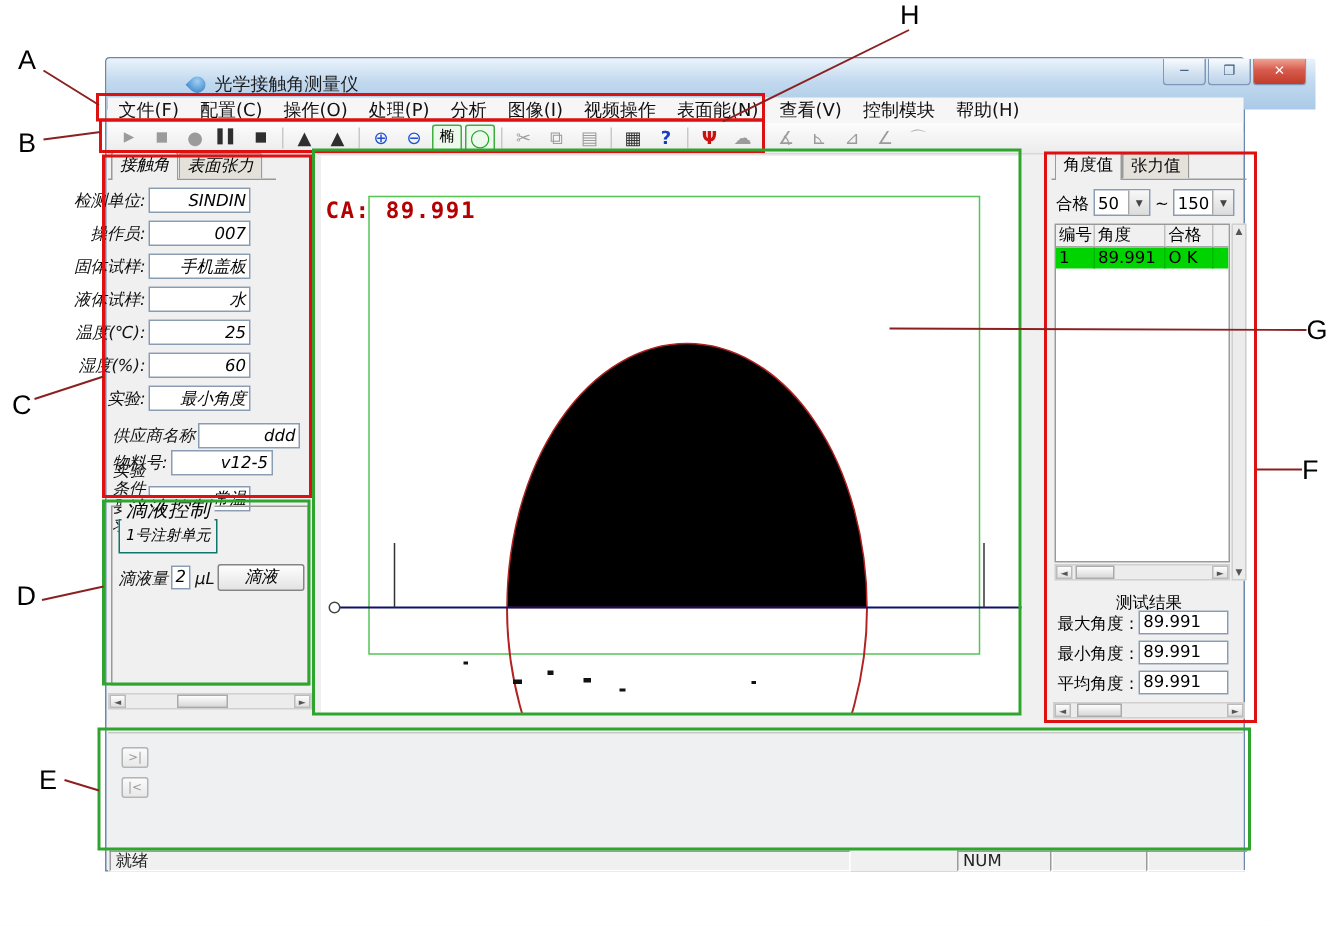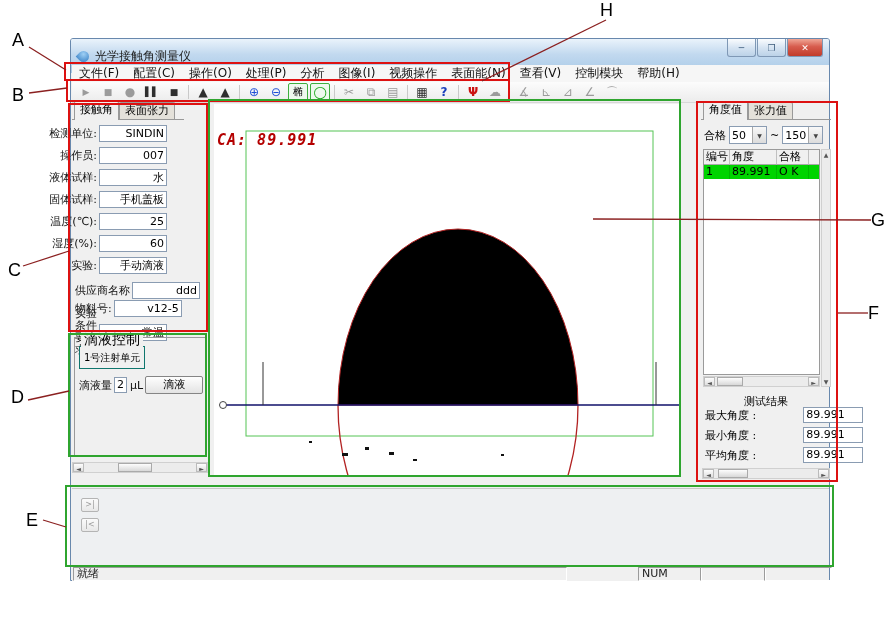--- a/index.html
+++ b/index.html
@@ -4,21 +4,21 @@
 <style>
   html,body{margin:0;padding:0;background:#fff;}
   .screen{position:relative;width:894px;height:617px;background:#fff;overflow:hidden;
           font-family:"DejaVu Sans","Liberation Sans",sans-serif;-webkit-font-smoothing:antialiased;}
 
   
   .window{position:absolute;left:70px;top:38px;width:760px;height:543px;border:1px solid #6888ad;
           background:#f0f0f0;border-radius:3px 3px 0 0;box-sizing:border-box;}
   .titlebar{position:absolute;left:0;top:0;width:100%;height:34px;
             background:linear-gradient(#eaf3fb,#c2d9ef 45%,#a9cae7);
-            border-radius:2px 2px 0 0;display:flex;align-items:center;}
+            border-radius:2px 2px 0 0;display:flex;align-items:center;padding-left:48px;}
   .app-icon{width:11px;height:11px;margin:0 6px 0 7px;border-radius:50% 50% 50% 0;
             background:radial-gradient(circle at 35% 35%,#9fd0f5,#2d77c0);transform:rotate(45deg);}
   .title{font-size:12px;color:#1c1c1c;}
   .winbtns{position:absolute;right:6px;top:0;display:flex;}
   .wbtn{width:27px;height:17px;font-size:9px;display:flex;align-items:center;justify-content:center;
         border:1px solid #7f98b5;border-top:none;color:#3a5a7a;margin-left:1px;
         background:linear-gradient(#fafcfe,#d6e4f2 50%,#bcd2e8);border-radius:0 0 3px 3px;}
   .wbtn.close{width:34px;background:linear-gradient(#f0a696,#d75c4d 45%,#c13b2a);color:#fff;}
 
   .menubar{position:absolute;left:1px;top:26px;width:757px;height:17px;background:#f6f6f6;
@@ -30,21 +30,21 @@
            padding-left:3px;border-bottom:1px solid #d8d8d8;}
   .tbtn{min-width:18px;height:17px;display:flex;align-items:center;justify-content:center;
         font-size:12px;margin:0 1px;border:1px solid transparent;border-radius:2px;line-height:1;}
   .tbtn.gbox{border:1px solid #3fae3f;background:#eef9ee;}
   .tsep{width:1px;height:14px;background:#c9c9c9;margin:0 3px;}
   .c-gray{color:#9b9b9b}.c-dark{color:#2f2f2f}.c-blue{color:#1f4fd8}
   .c-red{color:#cc1111;font-weight:bold}.c-green{color:#1faa1f}.c-help{color:#1a3fbb;font-weight:bold}
   .sm{font-size:9px}.xs{font-size:10px}
 
   
-  .left-panel{position:absolute;left:1px;top:63px;width:112px;height:380px;font-size:11px;}
+  .left-panel{position:absolute;left:1px;top:63px;width:112px;height:380px;font-size:11px;font-style:italic;}
   .tabstrip{display:flex;height:17px;border-bottom:1px solid #999;padding-left:2px;align-items:flex-end;}
   .tab{padding:1px 5px;border:1px solid #999;border-bottom:none;background:#e4e1da;
        border-radius:2px 2px 0 0;height:14px;line-height:13px;white-space:nowrap;}
   .tab.active{background:#f0f0f0;height:16px;margin-bottom:-1px;position:relative;z-index:2;}
   .frow{display:flex;align-items:center;justify-content:flex-end;padding-right:17px;margin-top:5px;height:17px;}
   .frow.left{justify-content:space-between;padding-left:3px;}
   .frow.tight{margin-top:1px;}
   .frow.wrap{height:26px;margin-top:2px;}
   .frow.wrap .flabel{white-space:normal;width:58px;line-height:12px;text-align:left;margin-right:0;}
   .flabel{margin-right:2px;white-space:nowrap;color:#111;}
@@ -64,21 +64,21 @@
           background:linear-gradient(#fdfdfd,#e0e0e0);border:1px solid #bbb;box-sizing:border-box;}
   .strack{flex:1;position:relative;}
   .sthumb{position:absolute;top:0;height:100%;width:34px;left:30%;
           background:linear-gradient(#fdfdfd,#d8d8d8);border:1px solid #aaa;box-sizing:border-box;}
 
   
   .video{position:absolute;left:143px;top:65px;width:467px;height:372px;background:#fff;}
   .ang-line1,.ang-line2{position:absolute;display:flex;gap:26px;color:#b40000;font-weight:bold;
         font-size:15px;letter-spacing:1px;font-family:"DejaVu Sans Mono","Liberation Mono",monospace;}
   .ang-line1{left:6px;top:6px;}
-  .ang-line2{left:3px;top:27px;font-style:italic;}
+  .ang-line2{left:3px;top:27px;}
   .dropsvg{position:absolute;left:0;top:0;}
 
   
   .right-panel{position:absolute;left:630px;top:63px;width:130px;height:380px;font-size:11px;}
   .filter{display:flex;align-items:center;margin:6px 2px 0 3px;gap:3px;}
   .combo{display:flex;align-items:center;height:16px;background:#fff;border:1px solid #8a9cb2;}
   .cval{padding:0 2px;min-width:18px;}
   .carr{width:13px;height:100%;background:linear-gradient(#f8f8f8,#dcdcdc);border-left:1px solid #a8a8a8;
         font-size:6px;display:flex;align-items:center;justify-content:center;color:#444;}
   .tablewrap{position:absolute;left:2px;top:47px;width:117px;height:226px;background:#fff;
@@ -87,21 +87,21 @@
   .th{border-right:1px solid #c0c0c0;border-bottom:1px solid #a8a8a8;padding:0 2px;
       box-sizing:border-box;line-height:14px;font-size:11px;white-space:nowrap;overflow:hidden;}
   .trow{display:flex;height:14px;background:#00d400;}
   .td{padding:0 2px;box-sizing:border-box;line-height:13px;border-right:1px solid #00b800;
       white-space:nowrap;overflow:hidden;}
   .w1{width:26px}.w2{width:47px}.w3{width:32px}.w4{width:10px;border-right:none}
   .vscroll{position:absolute;left:120px;top:47px;width:10px;height:238px;background:#ececec;
            border:1px solid #d0d0d0;box-sizing:border-box;display:flex;flex-direction:column;
            justify-content:space-between;align-items:center;font-size:6px;color:#555;padding:1px 0;}
   .rtitle{position:absolute;top:292px;width:100%;text-align:center;}
-  .rrow{position:absolute;left:4px;display:flex;align-items:flex-end;white-space:nowrap;gap:44px;}
+  .rrow{position:absolute;left:4px;display:flex;align-items:flex-end;white-space:nowrap;}
   .rinput{width:54px;height:14px;background:#fff;border:1px solid #8a9cb2;padding:0 2px;
           line-height:14px;margin-left:3px;}
 
   
   .bottom-panel{position:absolute;left:1px;top:449px;width:757px;height:78px;background:#eef0f2;
                 border-top:1px solid #c8c8c8;}
   .pbtn{position:absolute;width:18px;height:14px;font-size:8px;line-height:12px;text-align:center;
         color:#9a9a9a;border:1px solid #b4b4b4;background:linear-gradient(#fbfbfb,#e8e8e8);
         border-radius:2px;box-sizing:border-box;}
   .statusbar{position:absolute;left:1px;top:527px;width:757px;height:15px;background:#f0f0f0;font-size:11px;}
@@ -184,38 +184,38 @@
 
       <div class="frow">
           <span class="flabel">检测单位:</span>
           <div class="finput">SINDIN</div>
         </div>
       <div class="frow">
           <span class="flabel">操作员:</span>
           <div class="finput">007</div>
         </div>
       <div class="frow">
+          <span class="flabel">固体试样:</span>
+          <div class="finput">手机盖板</div>
+        </div>
+      <div class="frow">
           <span class="flabel">液体试样:</span>
           <div class="finput">水</div>
         </div>
       <div class="frow">
-          <span class="flabel">固体试样:</span>
-          <div class="finput">手机盖板</div>
-        </div>
-      <div class="frow">
           <span class="flabel">温度(℃):</span>
           <div class="finput">25</div>
         </div>
       <div class="frow">
           <span class="flabel">湿度(%):</span>
           <div class="finput">60</div>
         </div>
       <div class="frow">
           <span class="flabel">实验:</span>
-          <div class="finput">手动滴液</div>
+          <div class="finput">最小角度</div>
         </div>
       <div class="frow left" style="margin-top:8px">
           <span class="flabel">供应商名称</span>
           <div class="finput">ddd</div>
         </div>
       <div class="frow left tight">
           <span class="flabel">物料号:</span>
           <div class="finput">v12-5</div>
         </div>
       <div class="frow left wrap">

